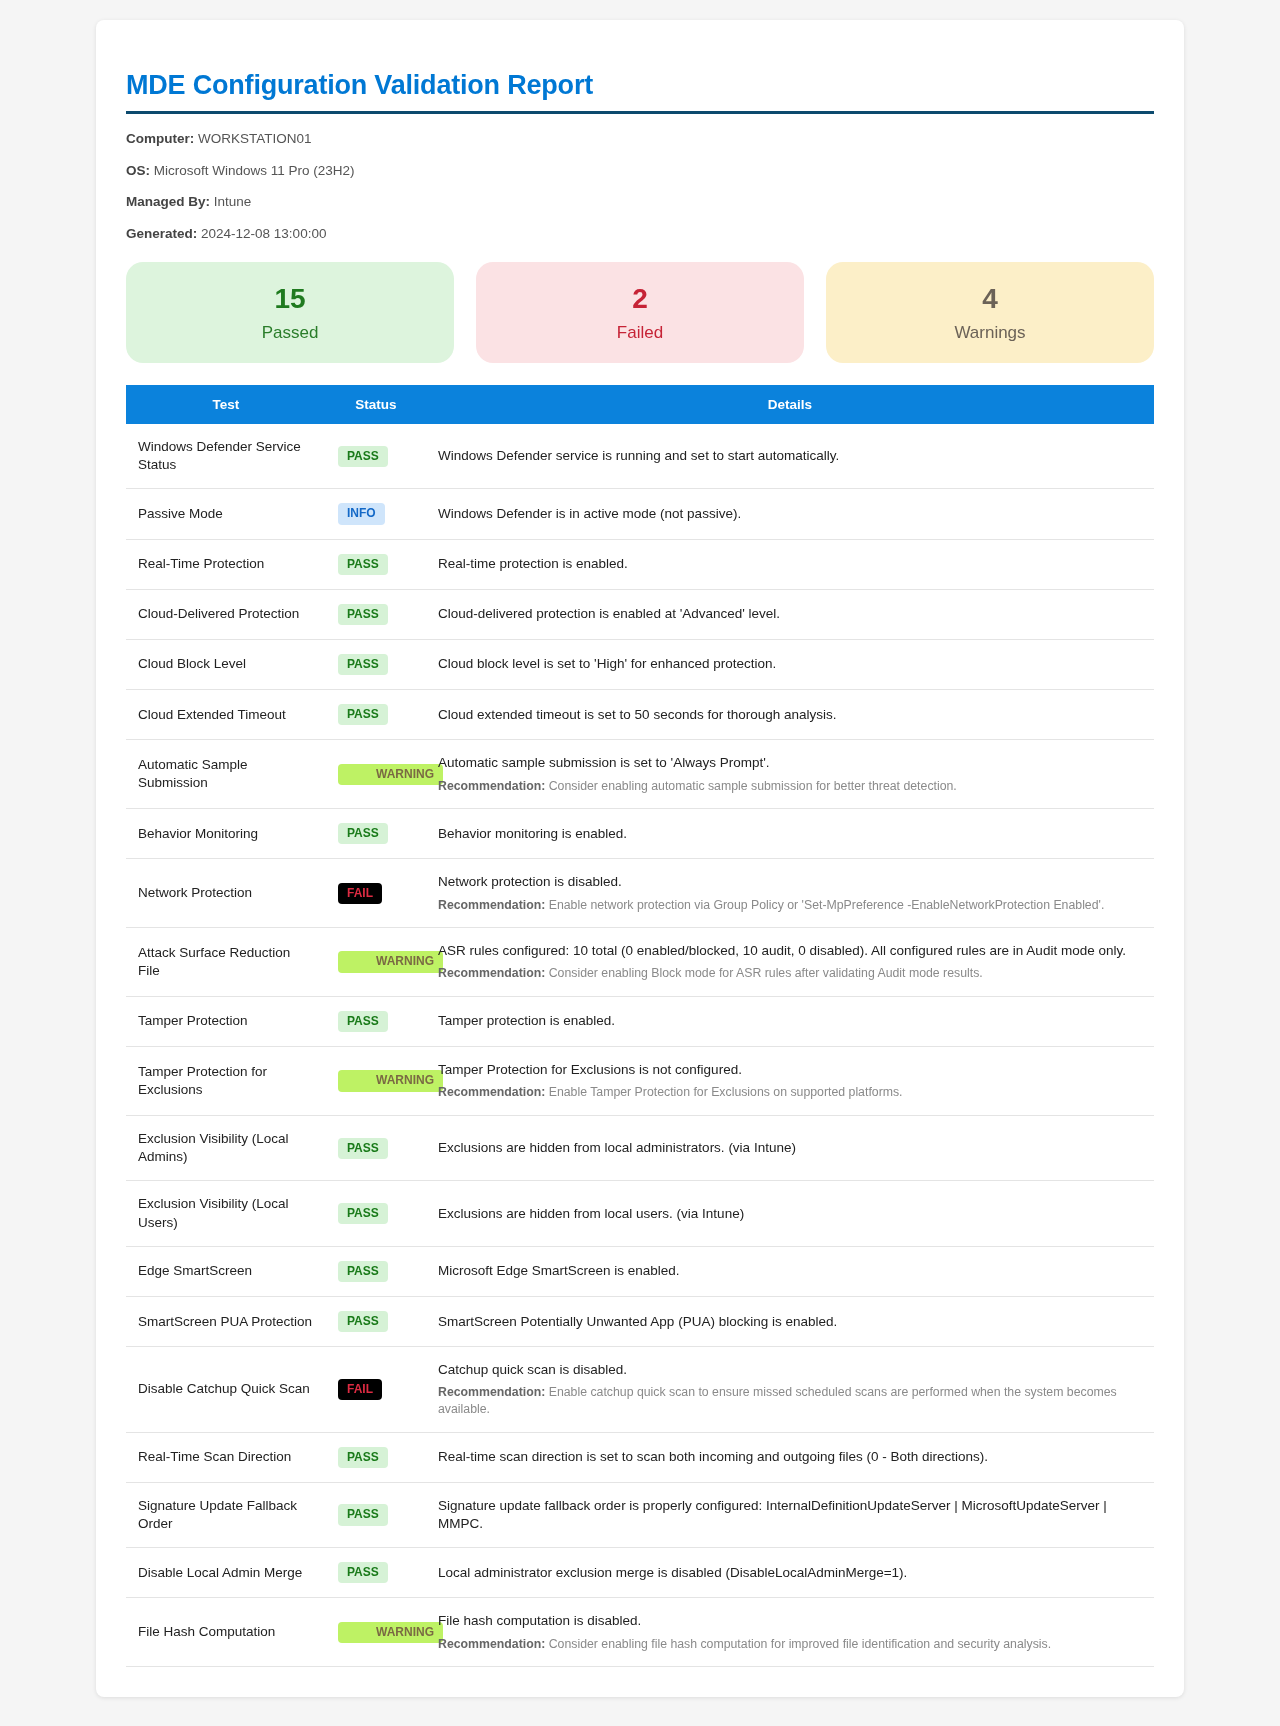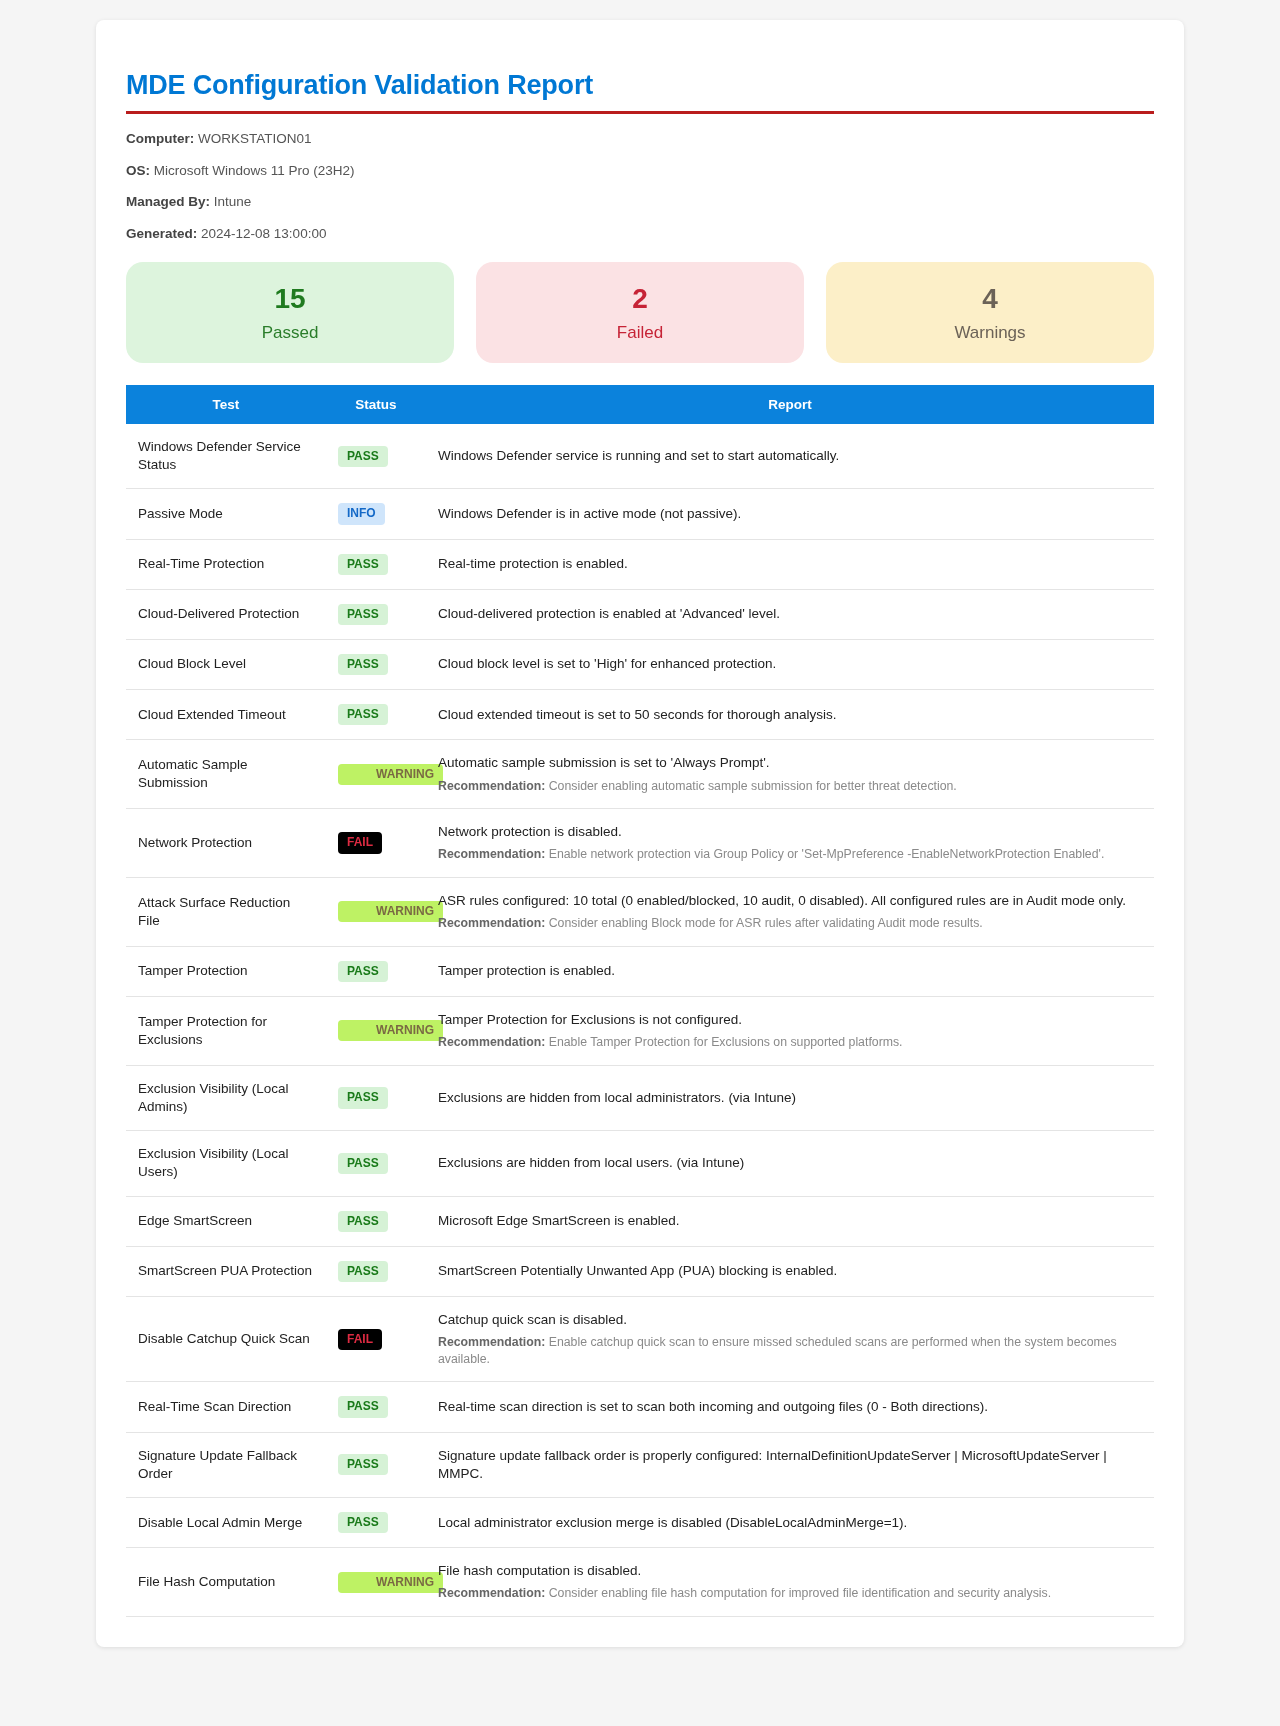--- a/index.html
+++ b/index.html
@@ -22,21 +22,21 @@
     border-radius: 8px;
     padding: 30px;
     box-shadow: 0 1px 4px rgba(0,0,0,0.10);
   }
   h1.report-title {
     color: #0078d4;
     font-size: 27px;
     font-weight: bold;
     margin: 20px 0 0 0;
     padding: 0 0 10px 0;
-    border-bottom: 3px solid #b91c1c;
+    border-bottom: 3px solid #0c4a6e;
     letter-spacing: -0.2px;
   }
   .meta-block {
     margin-top: 16px;
   }
   .meta-line {
     font-size: 13.5px;
     color: #555555;
     margin: 0 0 14px 0;
     line-height: 1.3;
@@ -164,21 +164,21 @@
           <div class="count">4</div>
           <div class="label">Warnings</div>
         </div>
       </div>
 
     <table class="results">
       <thead>
         <tr>
           <th class="col-test">Test</th>
           <th class="col-status">Status</th>
-          <th class="col-details">Report</th>
+          <th class="col-details">Details</th>
         </tr>
       </thead>
       <tbody>
           <tr>
             <td class="test-name">Windows Defender Service Status</td>
             <td class="status-cell"><span class="badge badge-pass">PASS</span></td>
             <td class="details-cell">
               <span class="detail-main">Windows Defender service is running and set to start automatically.</span>
             </td>
           </tr>
@@ -219,20 +219,27 @@
           </tr>
           <tr>
             <td class="test-name">Automatic Sample Submission</td>
             <td class="status-cell"><span class="badge badge-warning">WARNING</span></td>
             <td class="details-cell">
               <span class="detail-main">Automatic sample submission is set to 'Always Prompt'.</span>
               <span class="recommendation"><span class="rec-label">Recommendation:</span> <span>Consider enabling automatic sample submission for better threat detection.</span></span>
             </td>
           </tr>
           <tr>
+            <td class="test-name">Behavior Monitoring</td>
+            <td class="status-cell"><span class="badge badge-pass">PASS</span></td>
+            <td class="details-cell">
+              <span class="detail-main">Behavior monitoring is enabled.</span>
+            </td>
+          </tr>
+          <tr>
             <td class="test-name">Network Protection</td>
             <td class="status-cell"><span class="badge badge-fail">FAIL</span></td>
             <td class="details-cell">
               <span class="detail-main">Network protection is disabled.</span>
               <span class="recommendation"><span class="rec-label">Recommendation:</span> <span>Enable network protection via Group Policy or 'Set-MpPreference -EnableNetworkProtection Enabled'.</span></span>
             </td>
           </tr>
           <tr>
             <td class="test-name">Attack Surface Reduction File</td>
             <td class="status-cell"><span class="badge badge-warning">WARNING</span></td>

